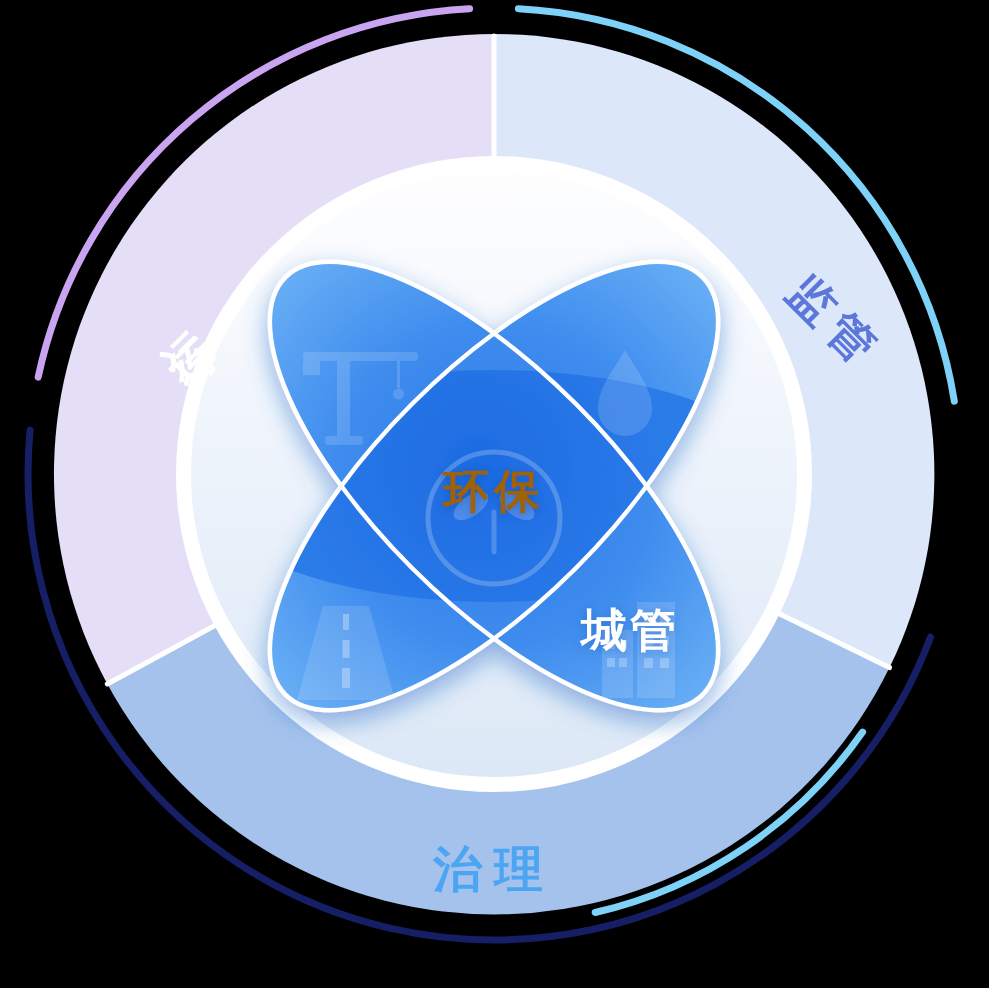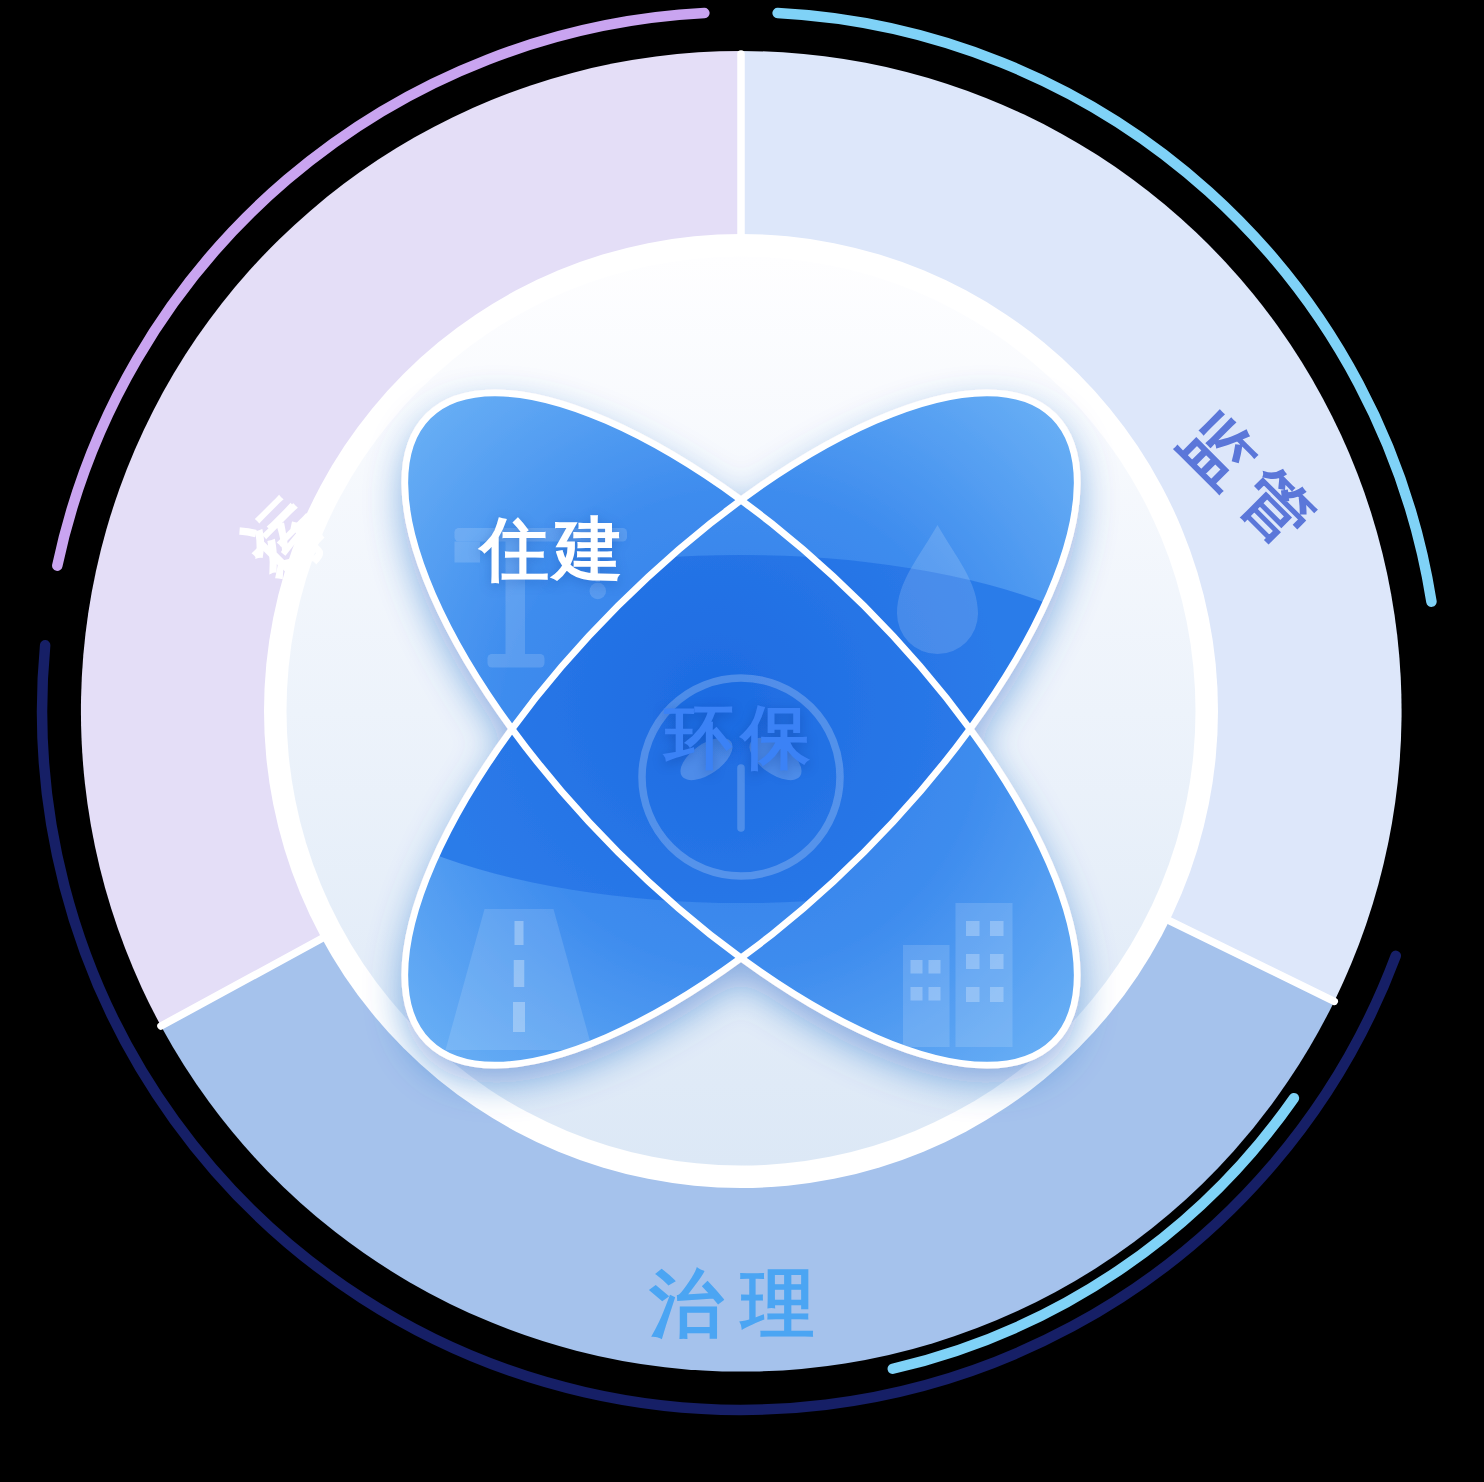--- a/index.html
+++ b/index.html
@@ -2,21 +2,21 @@
 <html><head>
 <meta charset="utf-8">
 <style>
   *{margin:0;padding:0;box-sizing:border-box}
   html,body{background:#000;}
   body{width:989px;height:988px;font-family:"Liberation Sans",sans-serif;overflow:hidden}
   .canvas{position:relative;width:989px;height:988px;background:#000;overflow:hidden}
   .canvas > svg{position:absolute;left:0;top:0}
   .lbl{position:absolute;font-weight:bold;white-space:nowrap;transform:translate(-50%,-50%)}
   .petal-lbl{font-size:46px;color:#fff;letter-spacing:3px;text-shadow:0 2px 8px rgba(16,74,170,.35)}
-  .center-lbl{left:494px;top:492px;font-size:46px;color:#3b82f6;letter-spacing:5px;text-shadow:0 2px 8px rgba(12,60,150,.4)}
+  .center-lbl{left:494px;top:492px;font-size:46px;color:#a16207;letter-spacing:5px;text-shadow:0 2px 8px rgba(12,60,150,.4)}
   .lbl-housing{left:369px;top:367px}
   .lbl-water{left:628px;top:371px}
   .lbl-traffic{left:360px;top:633px}
   .lbl-urban{left:630px;top:631px}
   .ring-op{left:152px;top:320px;font-size:46px;color:#fff;letter-spacing:10px;
            writing-mode:vertical-rl;transform:translate(-50%,-50%) rotate(-45deg)}
   .ring-sup{left:834px;top:322px;font-size:46px;color:#5B77D9;letter-spacing:8px;
             transform:translate(-50%,-50%) rotate(45deg)}
   .ring-gov{left:494px;top:870px;font-size:49px;color:#4BA5F3;letter-spacing:12px}
 </style>
@@ -119,16 +119,16 @@
       <path d="M494 552 L494 512" stroke="#FFFFFF" stroke-width="5" stroke-linecap="round" opacity="0.2"></path>
       <ellipse cx="471" cy="506" rx="20" ry="10" transform="rotate(-35 471 506)" fill="#FFFFFF" opacity="0.2"></ellipse>
       <ellipse cx="517" cy="506" rx="20" ry="10" transform="rotate(35 517 506)" fill="#FFFFFF" opacity="0.2"></ellipse>
     </g>
   </svg>
 
   <div class="lbl ring-op">运行</div>
   <div class="lbl ring-sup">监管</div>
   <div class="lbl ring-gov">治理</div>
 
-  <div class="lbl petal-lbl lbl-housing">住建</div>
+  <div class="lbl petal-lbl lbl-urban">城管</div>
 
   <div class="lbl center-lbl">环保</div>
 </div>
 
 </body></html>

